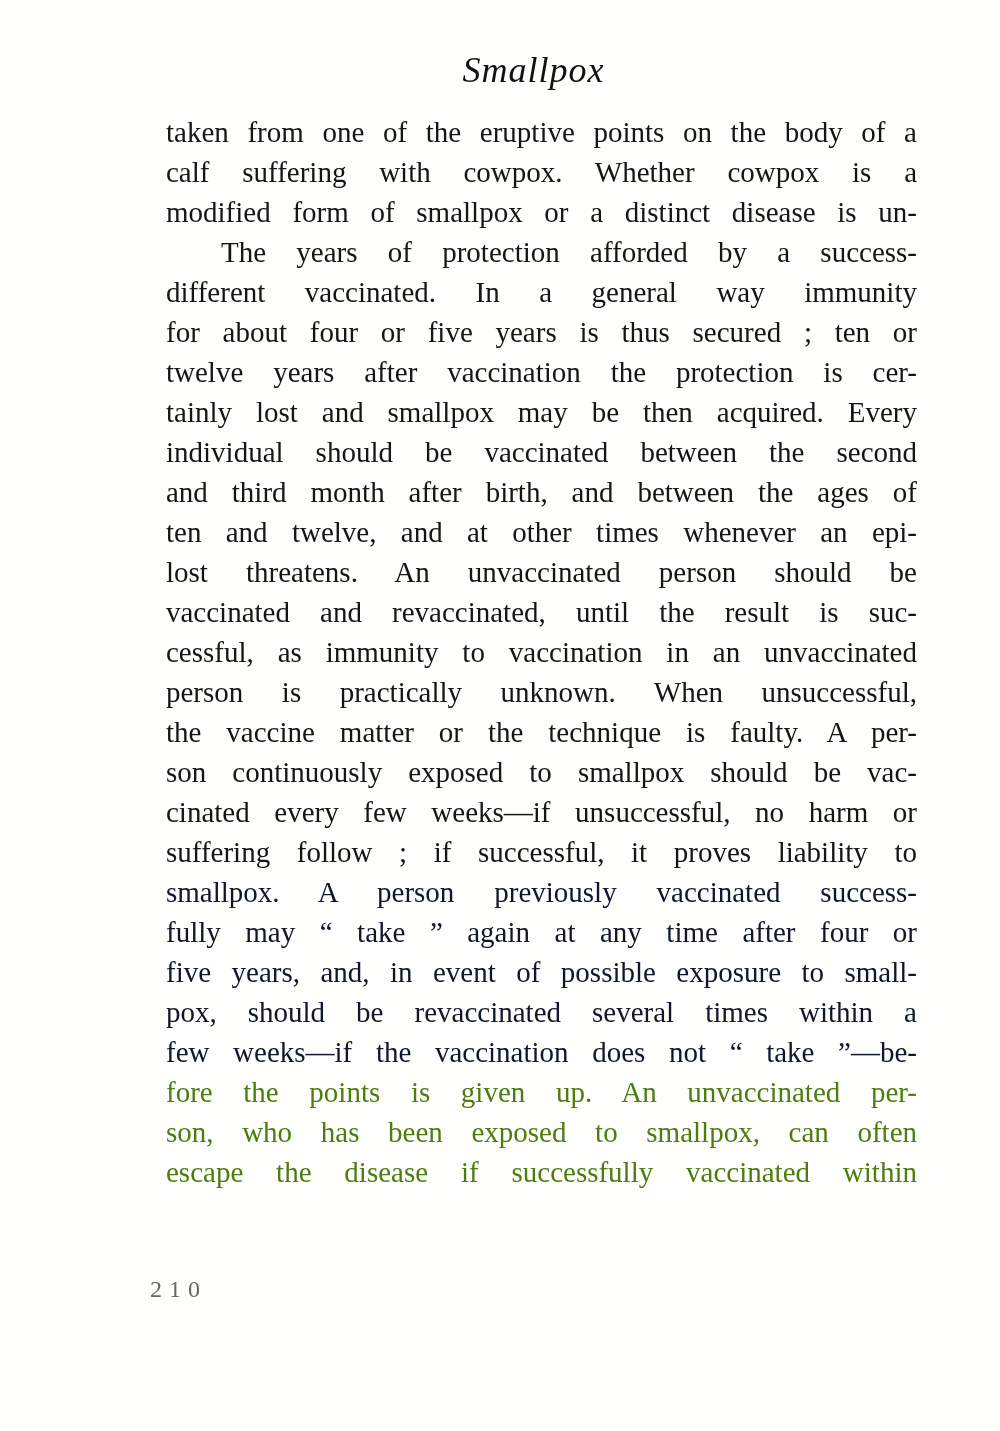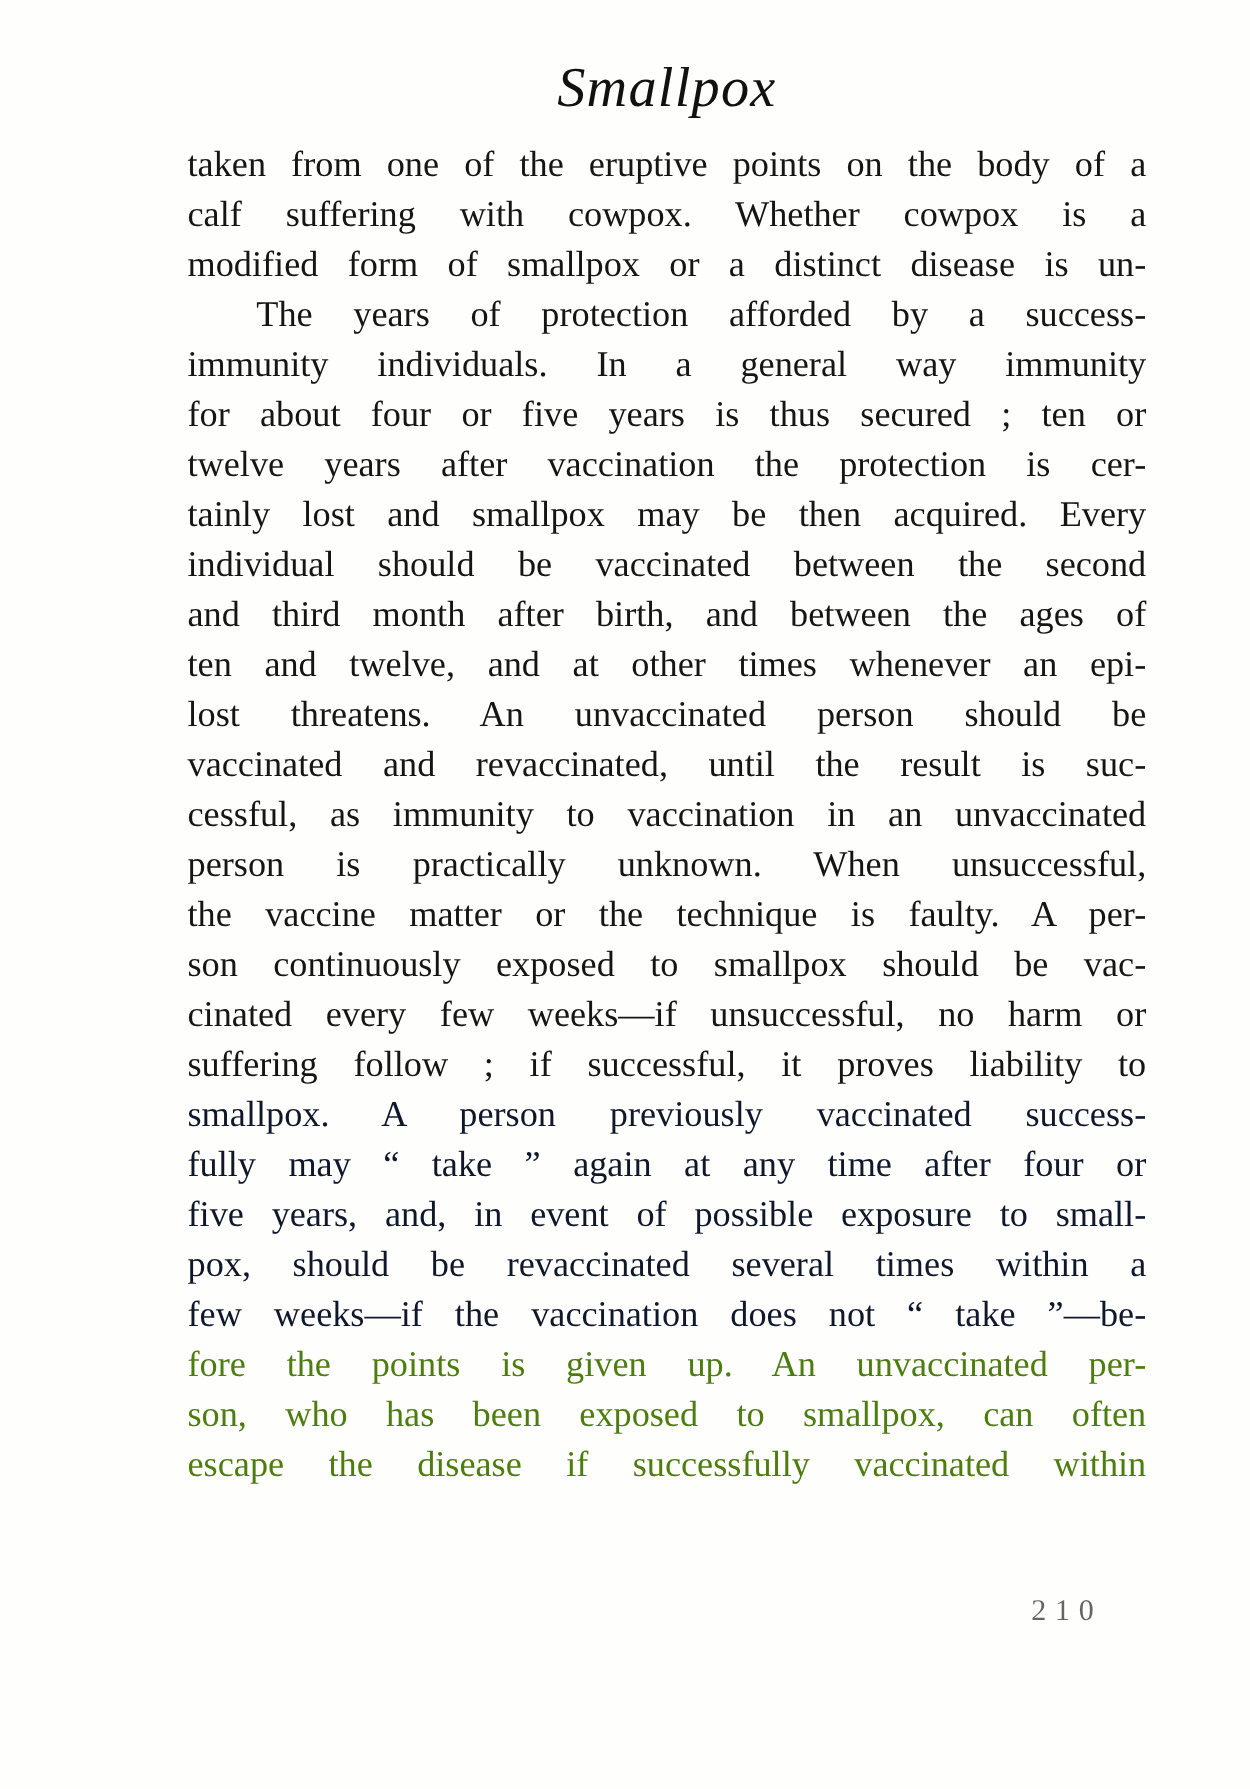--- a/index.html
+++ b/index.html
@@ -16,73 +16,74 @@
     color: #151515;
     overflow: hidden;
   }
   .title {
     position: absolute;
     top: 48px;
     left: 150px;
     width: 767px;
     text-align: center;
     font-style: italic;
-    font-size: 45px;
+    font-size: 36px;
     line-height: 44px;
     letter-spacing: 1px;
     color: #111111;
   }
   .text-block {
     position: absolute;
     top: 112px;
     left: 150px;
     width: 767px;
     font-size: 29px;
   }
   .line {
     height: 40px;
     line-height: 40px;
     text-align: justify;
     text-align-last: justify;
     word-spacing: 1px;
+    margin-left: 16px;
   }
   .line.indent {
     text-indent: 55px;
   }
   .line.para-end {
     text-align-last: left;
   }
   
   .line:nth-child(n+20) { color: #0f172a; }
   .line:nth-child(n+25) { color: #4d7c0f; }
   .line:nth-child(n+28) { color: #c2410c; }
   .folio {
     position: absolute;
     top: 1276px;
     left: 150px;
     width: 732px;
-    text-align: right;
+    text-align: left;
     font-size: 24px;
     letter-spacing: 7px;
     color: #2a2a2a;
     opacity: 0.72;
   }
 </style>
 </head>
 <body>
 
 <div class="page">
   <div class="title">Smallpox</div>
 
   <div class="text-block">
       <div class="line">taken from one of the eruptive points on the body of a</div>
       <div class="line">calf suffering with cowpox.  Whether cowpox is a</div>
       <div class="line">modified form of smallpox or a distinct disease is un-</div>
       <div class="line indent">The years of protection afforded by a success-</div>
-      <div class="line">immunity individuals.  In a general way immunity</div>
+      <div class="line">different vaccinated.  In a general way immunity</div>
       <div class="line">for about four or five years is thus secured ; ten or</div>
       <div class="line">twelve years after vaccination the protection is cer-</div>
       <div class="line">tainly lost and smallpox may be then acquired.  Every</div>
       <div class="line">individual should be vaccinated between the second</div>
       <div class="line">and third month after birth, and between the ages of</div>
       <div class="line">ten and twelve, and at other times whenever an epi-</div>
       <div class="line">lost threatens.  An unvaccinated person should be</div>
       <div class="line">vaccinated and revaccinated, until the result is suc-</div>
       <div class="line">cessful, as immunity to vaccination in an unvaccinated</div>
       <div class="line">person is practically unknown.  When unsuccessful,</div>

